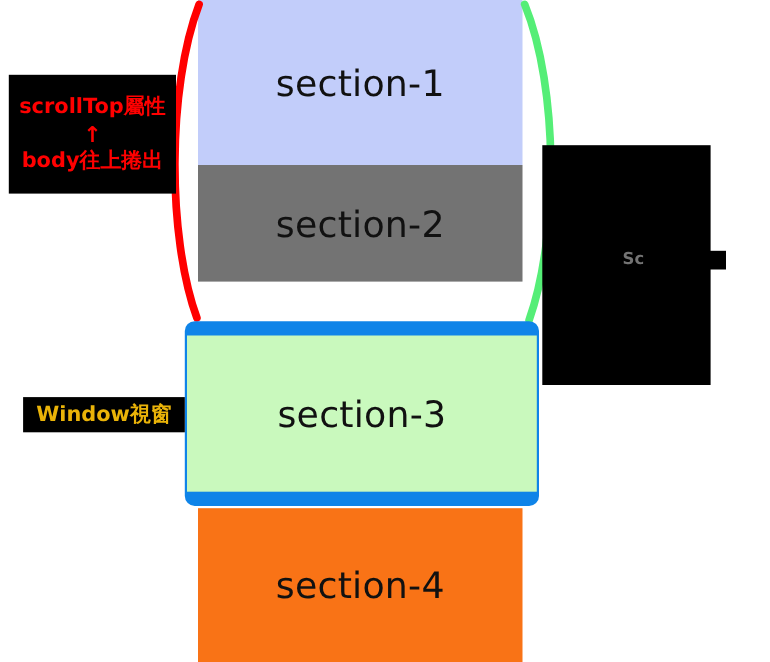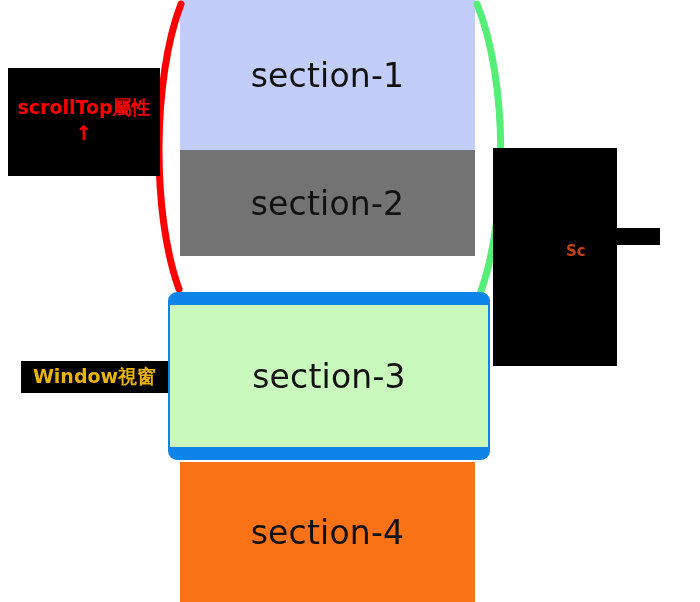--- a/index.html
+++ b/index.html
@@ -109,24 +109,24 @@
     color: #eab308;
     font-family: "DejaVu Sans", "Liberation Sans", sans-serif;
     font-weight: bold;
     font-size: 19px;
     white-space: nowrap;
   }
 
   
   #note-right {
     left: 493px;
-    top: 148px;
-    width: 124px;
+    top: 132px;
+    width: 153px;
     height: 218px;
-    color: #c2410c;
+    color: #737373;
     justify-content: center;
   }
   #note-right .label {
     position: absolute;
     left: 73px;
     top: 95px;
     font-family: "DejaVu Sans", "Liberation Sans", sans-serif;
     font-weight: bold;
     font-size: 15px;
     line-height: 1.1;
@@ -170,20 +170,21 @@
 
   <div id="window-frame">
     <div class="section" id="section-3">
       <span>section-3</span>
     </div>
   </div>
 
   <div class="note-box" id="note-scrolltop">
     <div class="line">scrollTop屬性</div>
     <div class="arrow-up">↑</div>
+    <div class="line">body往上捲出</div>
   </div>
 
   <div class="note-box" id="note-window">
     <span>Window視窗</span>
   </div>
 
   <div class="note-box" id="note-right">
     <span class="label">Sc</span>
   </div>
   <div id="redaction-bar"></div>

